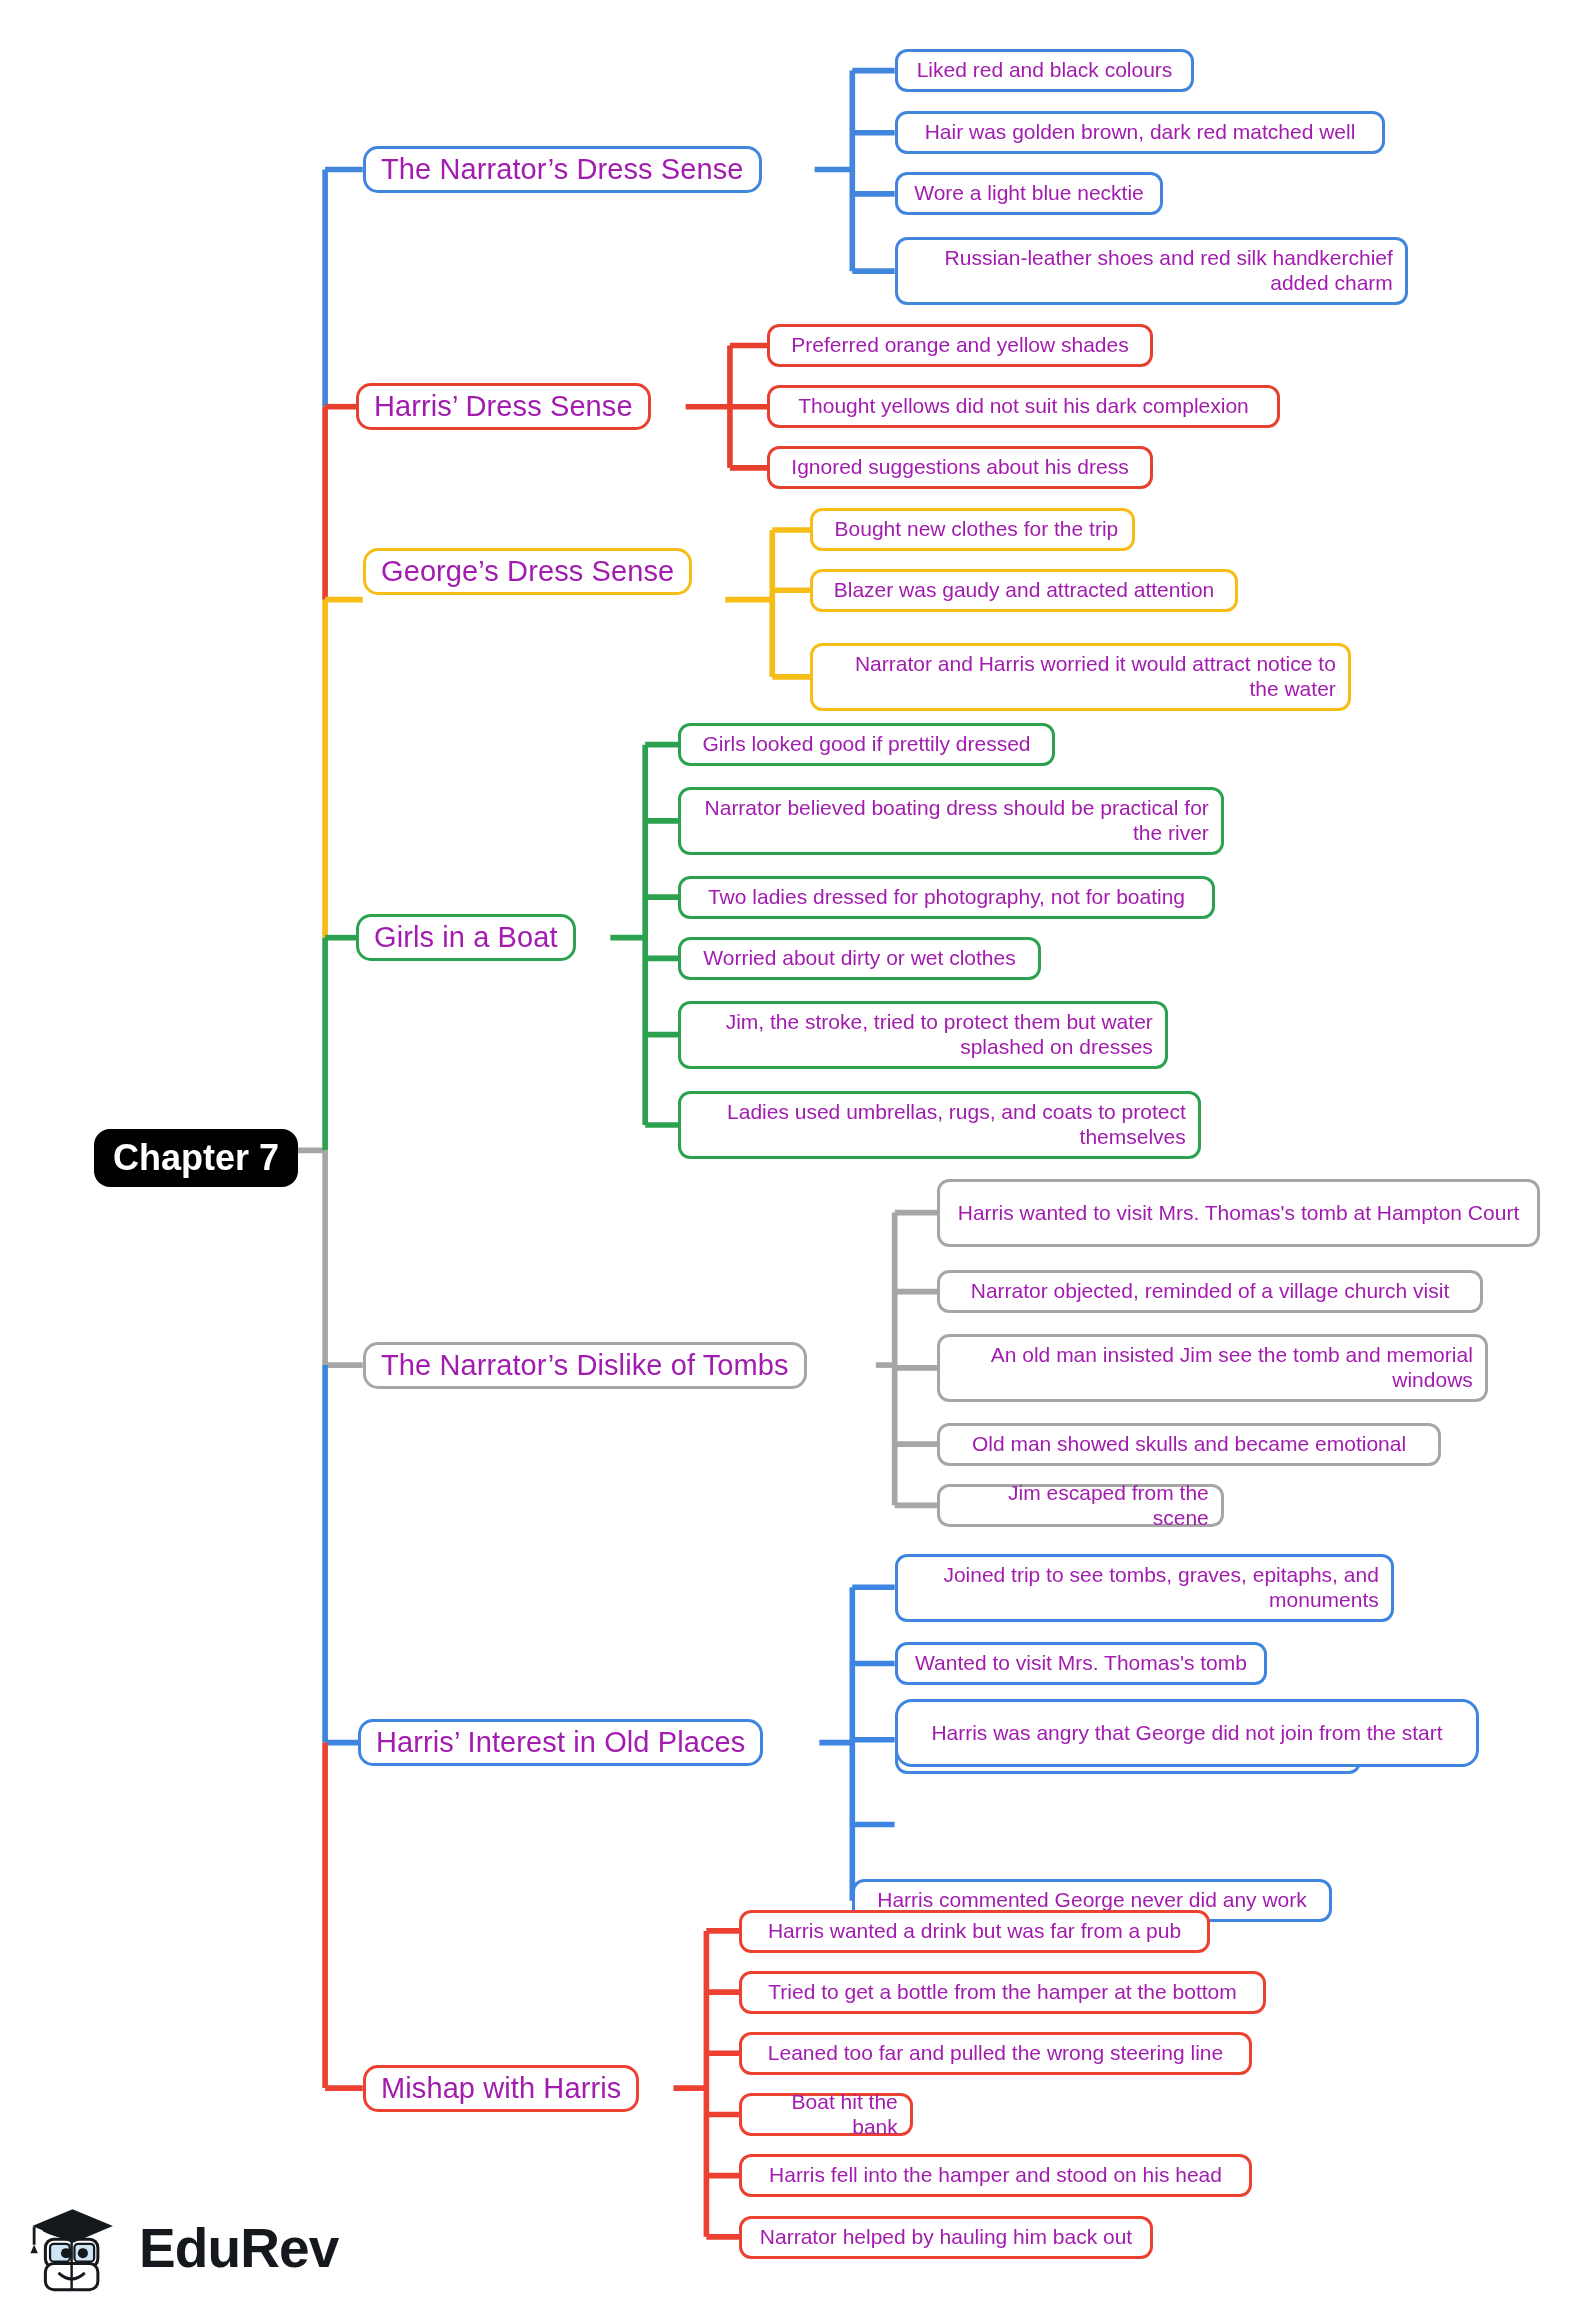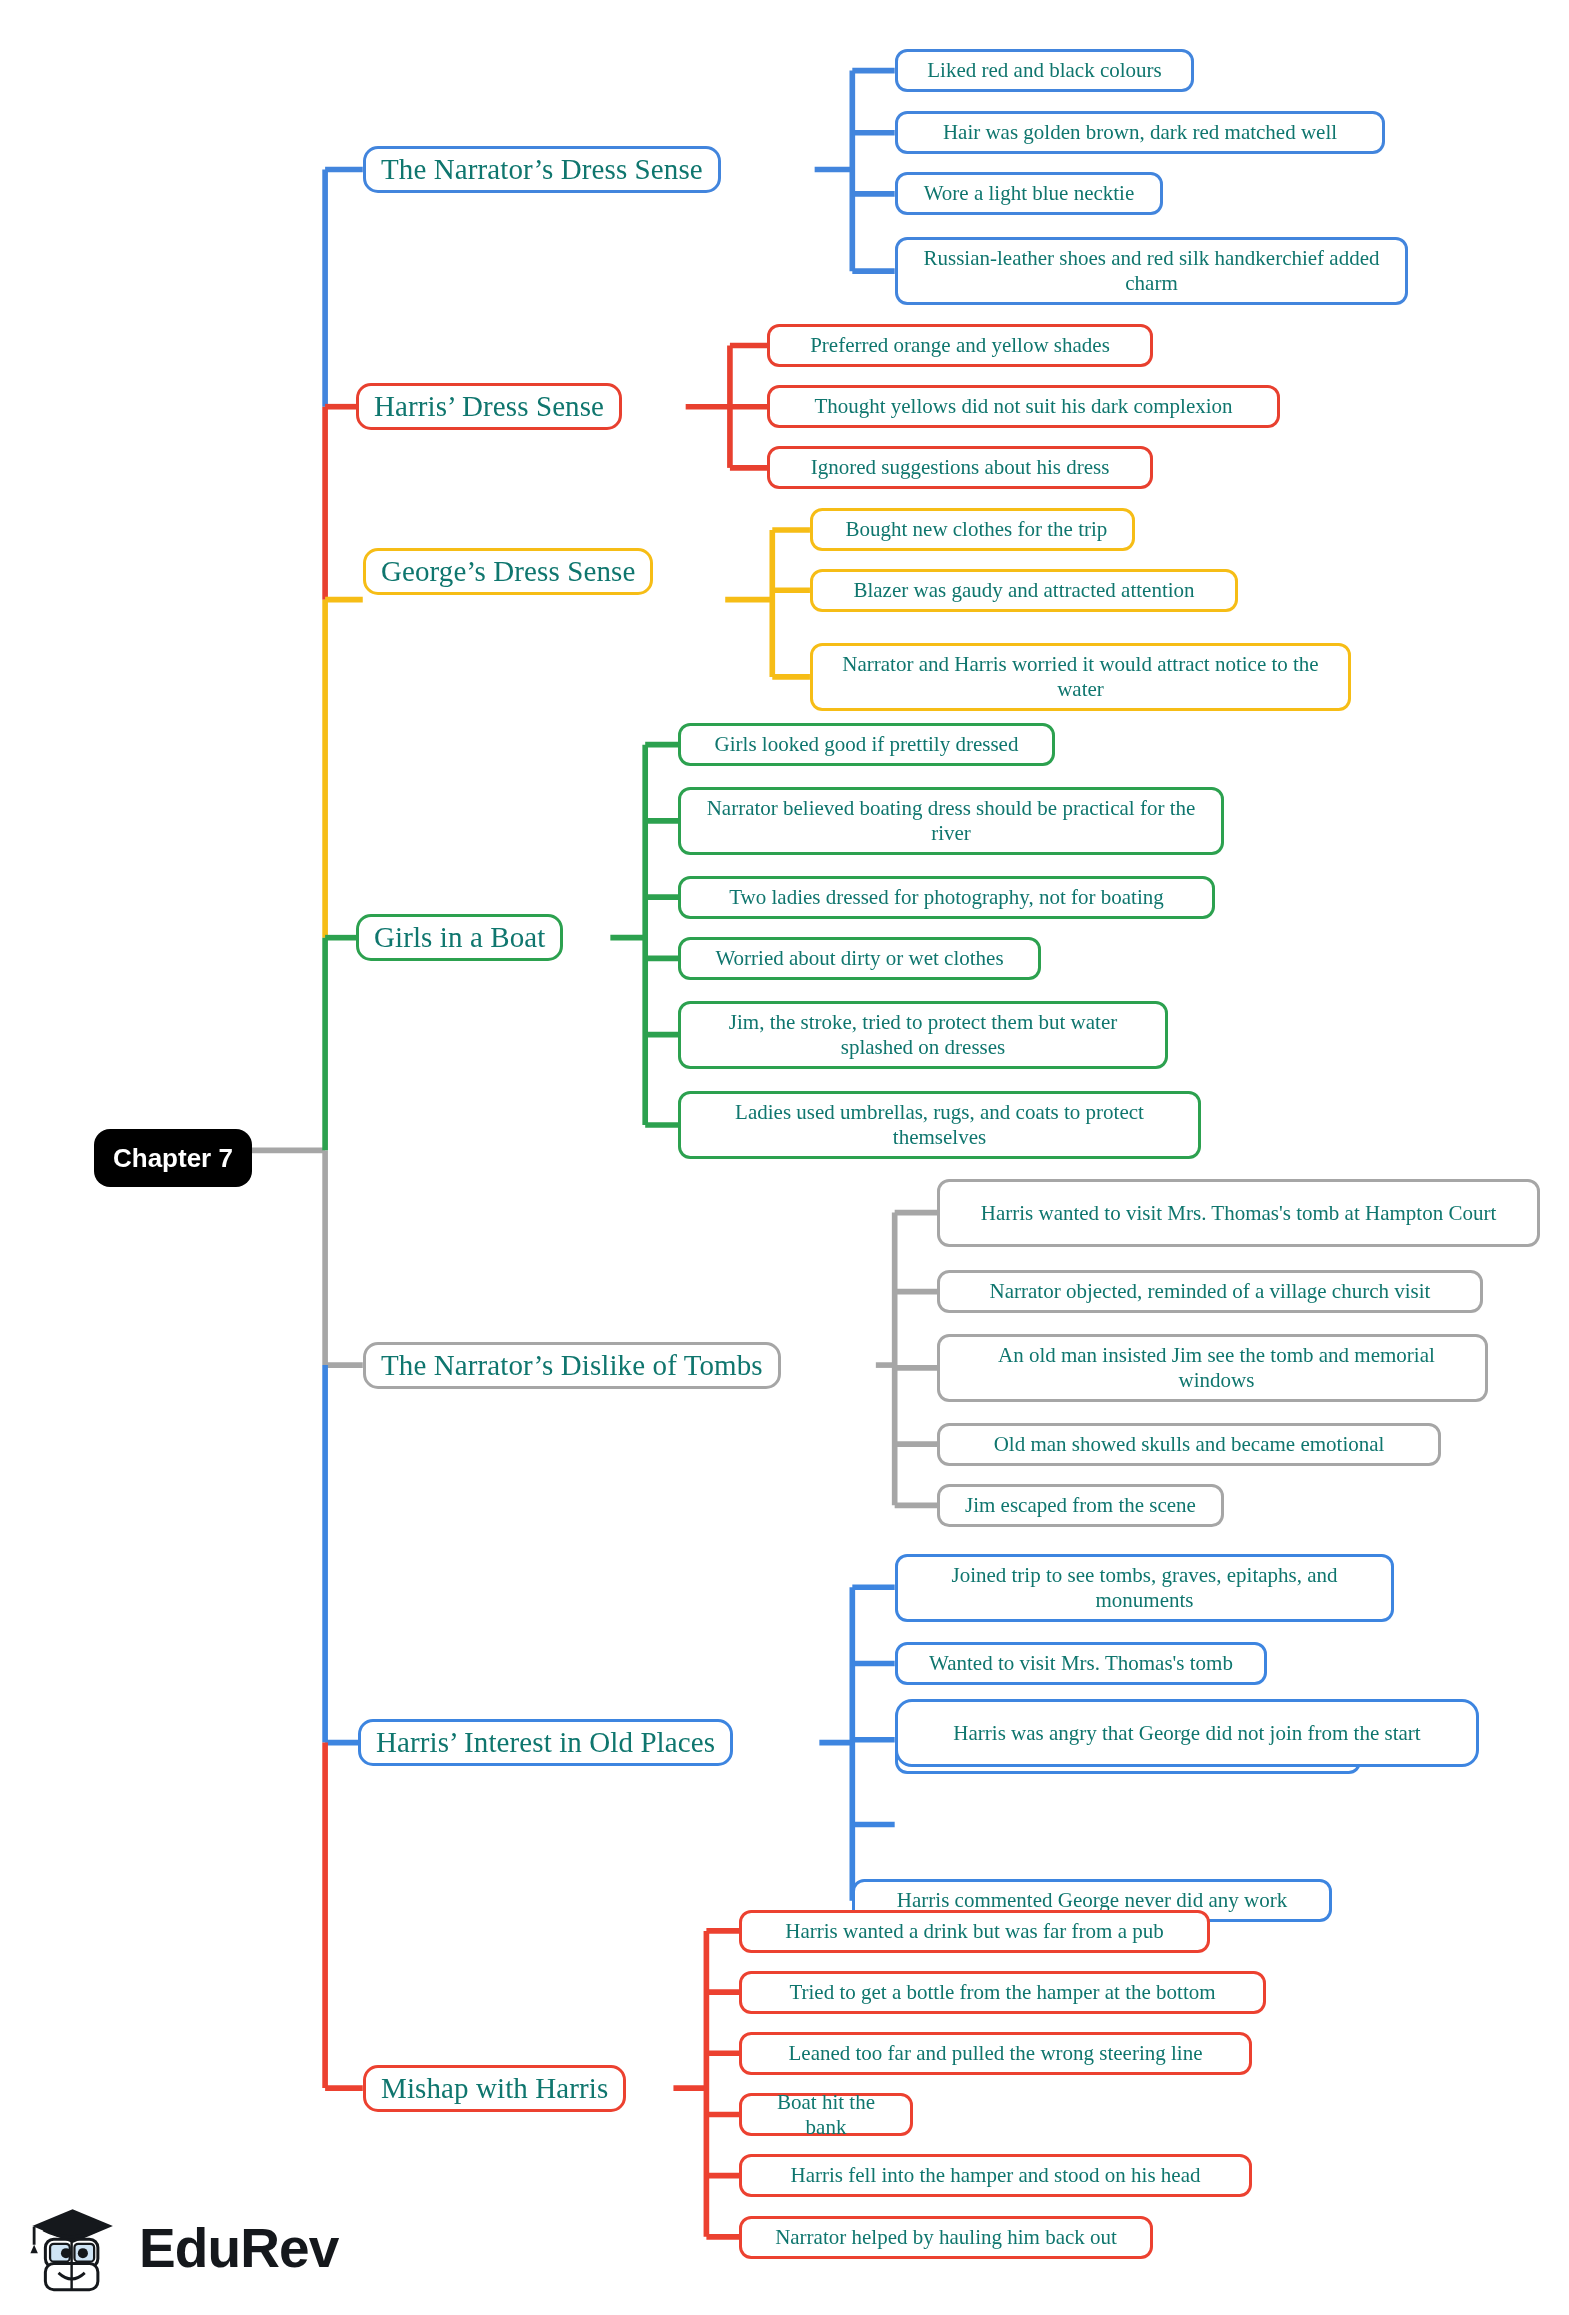--- a/index.html
+++ b/index.html
@@ -5,31 +5,31 @@
   html,body{margin:0;padding:0;background:#ffffff;}
   body{
     width:1570px;height:2315px;position:relative;overflow:hidden;
     font-family:"Liberation Sans","DejaVu Sans",sans-serif;
     -webkit-font-smoothing:antialiased;
   }
   #stage{position:absolute;left:0;top:0;width:1570px;height:2315px;}
   svg#wires{position:absolute;left:0;top:0;width:1570px;height:2315px;pointer-events:none;}
 
   .node{position:absolute;box-sizing:border-box;background:#ffffff;
-        display:flex;align-items:center;justify-content:center;text-align:center;
-        color:#0f766e;line-height:1.18;font-family:Liberation Serif, serif;}
+        display:flex;align-items:center;justify-content:center;text-align:right;
+        color:#a21caf;line-height:1.18;}
   .branch{border-width:3.8px;border-style:solid;border-radius:15px;
           font-size:29px;padding:6.6px 15px;letter-spacing:0.1px;}
   .leaf{border-width:3.8px;border-style:solid;border-radius:12.2px;
         font-size:21px;padding:5.6px 12.2px;}
 
   
   #root-node{
     position:absolute;background:#000000;color:#ffffff;border-radius:16px;
-    font-size:26px;font-weight:bold;padding:7.5px 19px;
+    font-size:36px;font-weight:bold;padding:7.5px 19px;
     display:flex;align-items:center;justify-content:center;white-space:nowrap;
   }
 
   
   #logo{position:absolute;left:21px;top:2189px;width:311px;height:118px;
         display:flex;align-items:center;gap:13px;}
   #logo .mark{width:105px;height:105px;flex:0 0 105px;position:relative;}
   #logo .word{font-size:55px;font-weight:bold;color:#15181c;letter-spacing:-0.9px;
               font-family:"Liberation Sans","DejaVu Sans",sans-serif;}
 </style>

